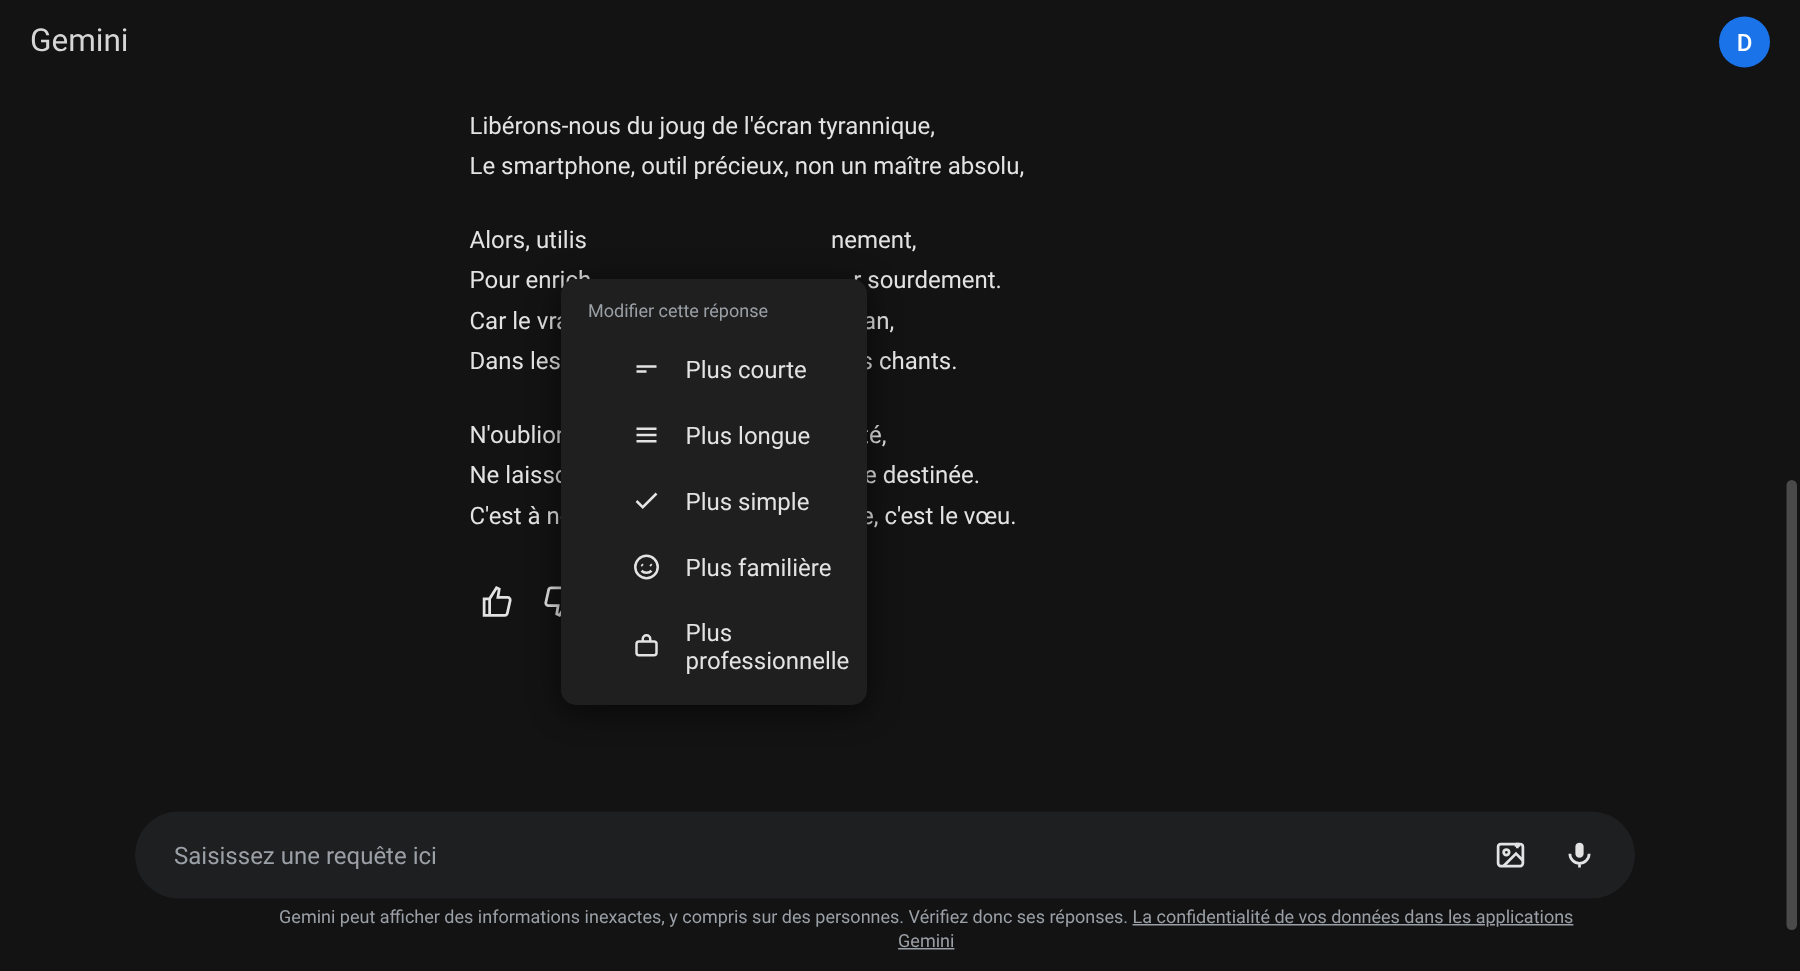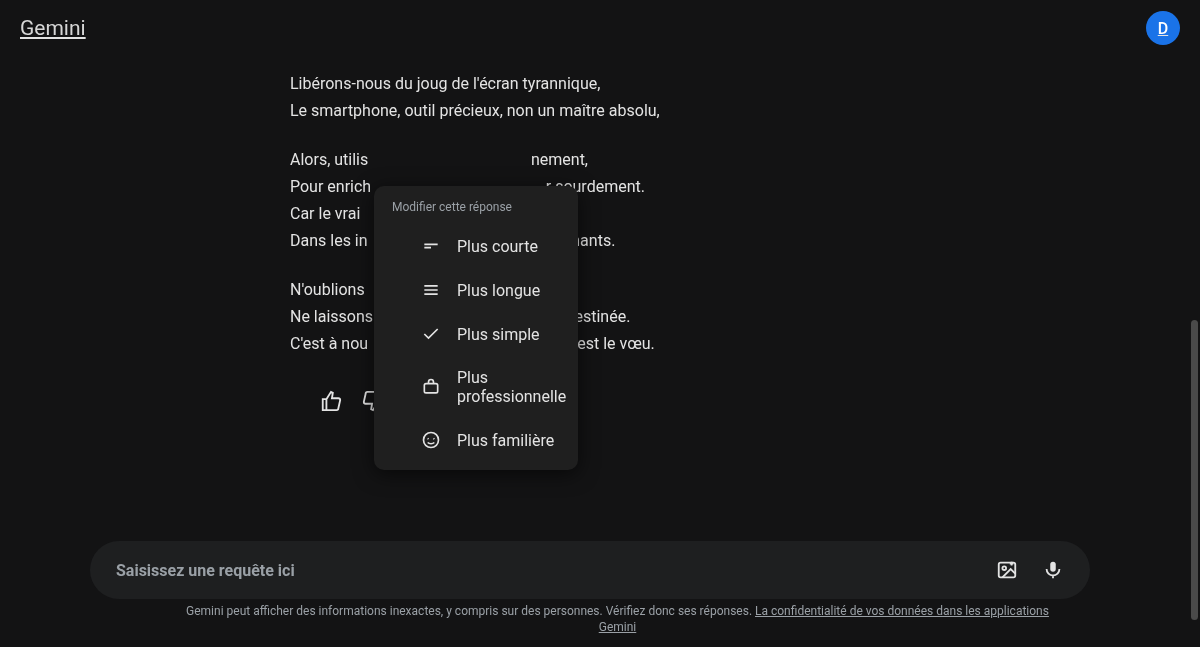--- a/index.html
+++ b/index.html
@@ -13,21 +13,20 @@
     position: relative;
   }
   .header {
     position: absolute;
     top: 0; left: 0; right: 0;
     height: 56px;
     display: flex;
     align-items: center;
     justify-content: space-between;
     padding: 0 20px;
-    text-decoration: underline;
   }
   .app-title {
     font-size: 21px;
     font-weight: 400;
     color: #d6d6d6;
   }
   .avatar {
     width: 34px; height: 34px;
     border-radius: 50%;
     background: #1a73e8;
@@ -39,20 +38,21 @@
     font-weight: 500;
   }
   .content {
     position: absolute;
     top: 70px;
     left: 290px;
     width: 680px;
   }
   .stanza {
     margin-bottom: 22px;
+    margin-left: 23px;
   }
   .stanza p {
     font-size: 16px;
     line-height: 27px;
     color: #e3e3e3;
     white-space: pre;
   }
   .action-row {
     display: flex;
     align-items: center;
@@ -111,21 +111,20 @@
     position: absolute;
     bottom: 48px;
     left: 90px;
     right: 110px;
     height: 58px;
     background: #1e1f20;
     border-radius: 30px;
     display: flex;
     align-items: center;
     padding: 0 26px;
-    font-weight: bold;
   }
   .prompt-bar .placeholder {
     flex: 1;
     font-size: 16px;
     color: #9aa0a6;
   }
   .prompt-bar .right-icons {
     display: flex;
     align-items: center;
     gap: 24px;
@@ -243,31 +242,31 @@
     <span>Plus longue</span>
   </div>
   <div class="popup-item">
     <svg viewBox="0 0 24 24" stroke="currentColor" stroke-width="2" fill="none">
         <path d="M4 12l5 5L20 6"></path>
       </svg>
     <span>Plus simple</span>
   </div>
   <div class="popup-item">
     <svg viewBox="0 0 24 24" stroke="currentColor" stroke-width="2" fill="none">
+        <circle cx="12" cy="12" r="9"></circle>
+        <path d="M8 10l1 1M15 10l1 1M8 15c2 2 6 2 8 0"></path>
+      </svg>
+    <span>Plus familière</span>
+  </div>
+  <div class="popup-item">
+    <svg viewBox="0 0 24 24" stroke="currentColor" stroke-width="2" fill="none">
         <rect x="4" y="8" width="16" height="11" rx="2"></rect>
         <path d="M9 8V6a3 3 0 0 1 6 0v2"></path>
       </svg>
     <span>Plus professionnelle</span>
-  </div>
-  <div class="popup-item">
-    <svg viewBox="0 0 24 24" stroke="currentColor" stroke-width="2" fill="none">
-        <circle cx="12" cy="12" r="9"></circle>
-        <path d="M8 10l1 1M15 10l1 1M8 15c2 2 6 2 8 0"></path>
-      </svg>
-    <span>Plus familière</span>
   </div>
 </div>
 
 <div class="prompt-bar">
   <div class="placeholder">Saisissez une requête ici</div>
   <div class="right-icons">
     <svg viewBox="0 0 24 24" fill="none" stroke="currentColor" stroke-width="2">
         <rect x="3" y="4" width="18" height="16" rx="2"></rect>
         <circle cx="9" cy="10" r="2"></circle>
         <path d="M21 16l-5-5-9 9"></path>

